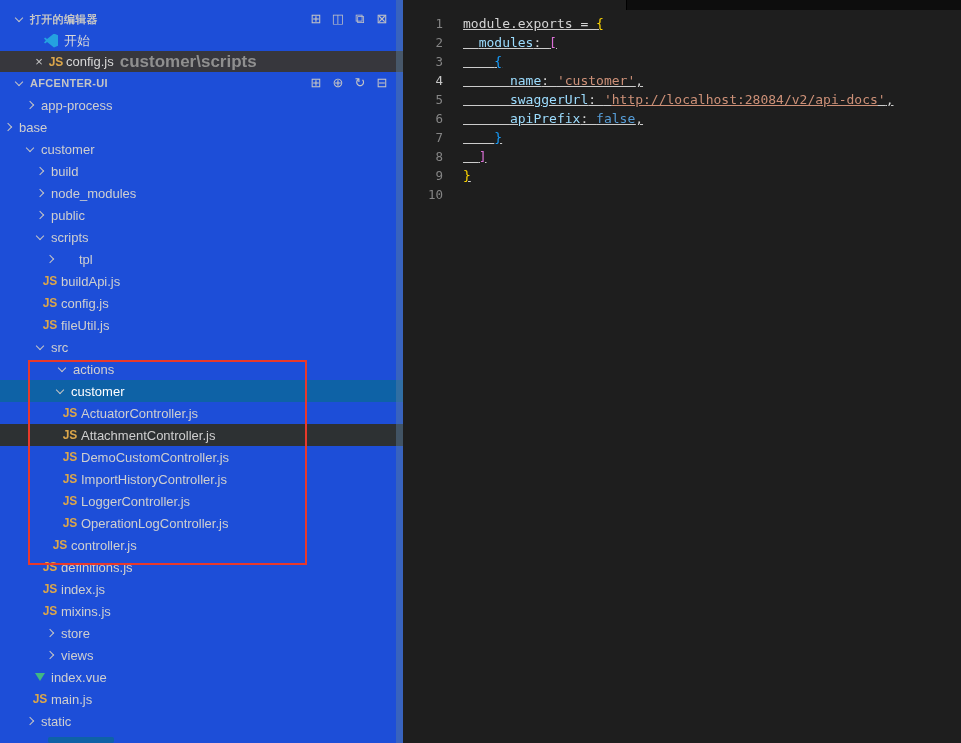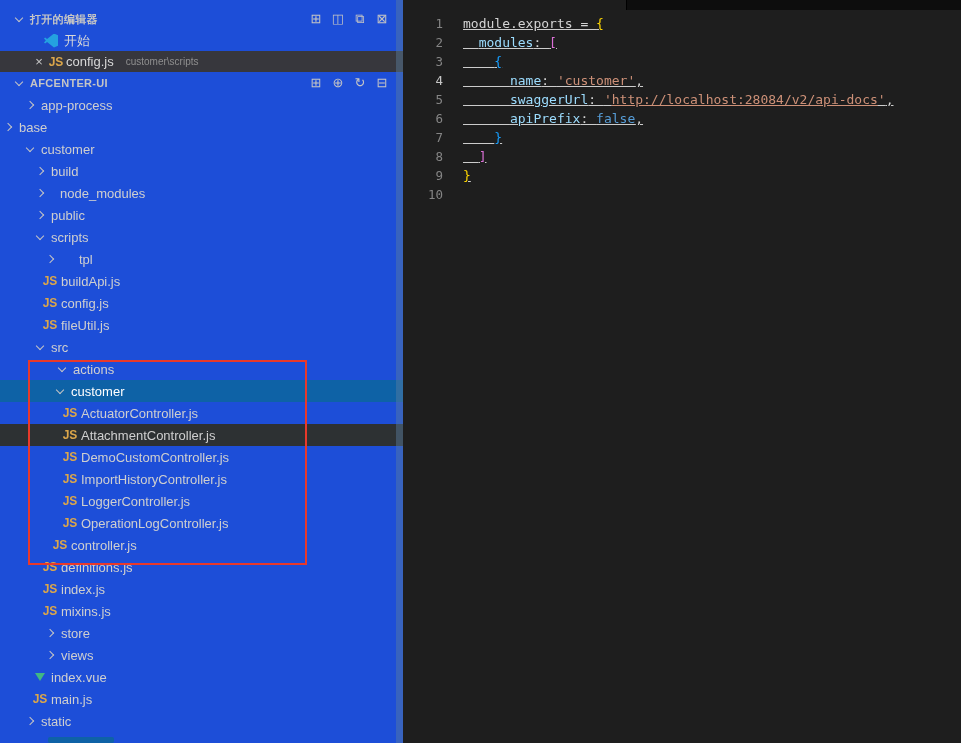--- a/index.html
+++ b/index.html
@@ -45,21 +45,21 @@
   
   .oerow { height:21px; display:flex; align-items:center; padding-left:30px; width:403px; }
   .oerow.active { background:#37373d; }
   .close { width:18px; text-align:center; color:#c8c8c8; font-size:13px; flex:none; }
   .jsb {
     font-family:"Liberation Sans", sans-serif;
     font-weight:bold; font-size:12px; color:#dba64a; letter-spacing:0;
   }
   .oerow .jsb { width:16px; text-align:center; flex:none; }
   .oerow .lbl { margin-left:2px; color:#d8d8d8; }
-  .oerow .path { color:#8f8f8f; font-size:10px; margin-left:12px; }
+  .oerow .path { color:#8f8f8f; font-size:17px; margin-left:6px;font-weight:bold; }
   .vslogo {
     width:14px; height:14px; flex:none; margin-left:14px; background:#24a1e0;
     clip-path:polygon(71% 0%,100% 13%,100% 87%,71% 100%,22% 60%,8% 71%,0% 64%,13% 50%,0% 36%,8% 29%,22% 40%);
   }
   .vsrow-label { margin-left:6px; color:#d8d8d8; }
 
   
   .tree { width:331px; }
   .trow { height:22px; display:flex; align-items:center; width:403px; cursor:pointer; }
   .trow.sel { background:#0e62a6; }
@@ -161,21 +161,21 @@
             <i class="chev open"></i>
           </span>
           <span class="lbl">customer</span>
         </div>
         <div class="trow" style="padding-left: 32px;">
           <span class="slot">
             <i class="chev"></i>
           </span>
           <span class="lbl">build</span>
         </div>
-        <div class="trow" style="padding-left: 32px; gap: 9px;">
+        <div class="trow" style="padding-left: 32px;">
           <span class="slot">
             <i class="chev"></i>
           </span>
           <span class="lbl">node_modules</span>
         </div>
         <div class="trow" style="padding-left: 32px;">
           <span class="slot">
             <i class="chev"></i>
           </span>
           <span class="lbl">public</span>

